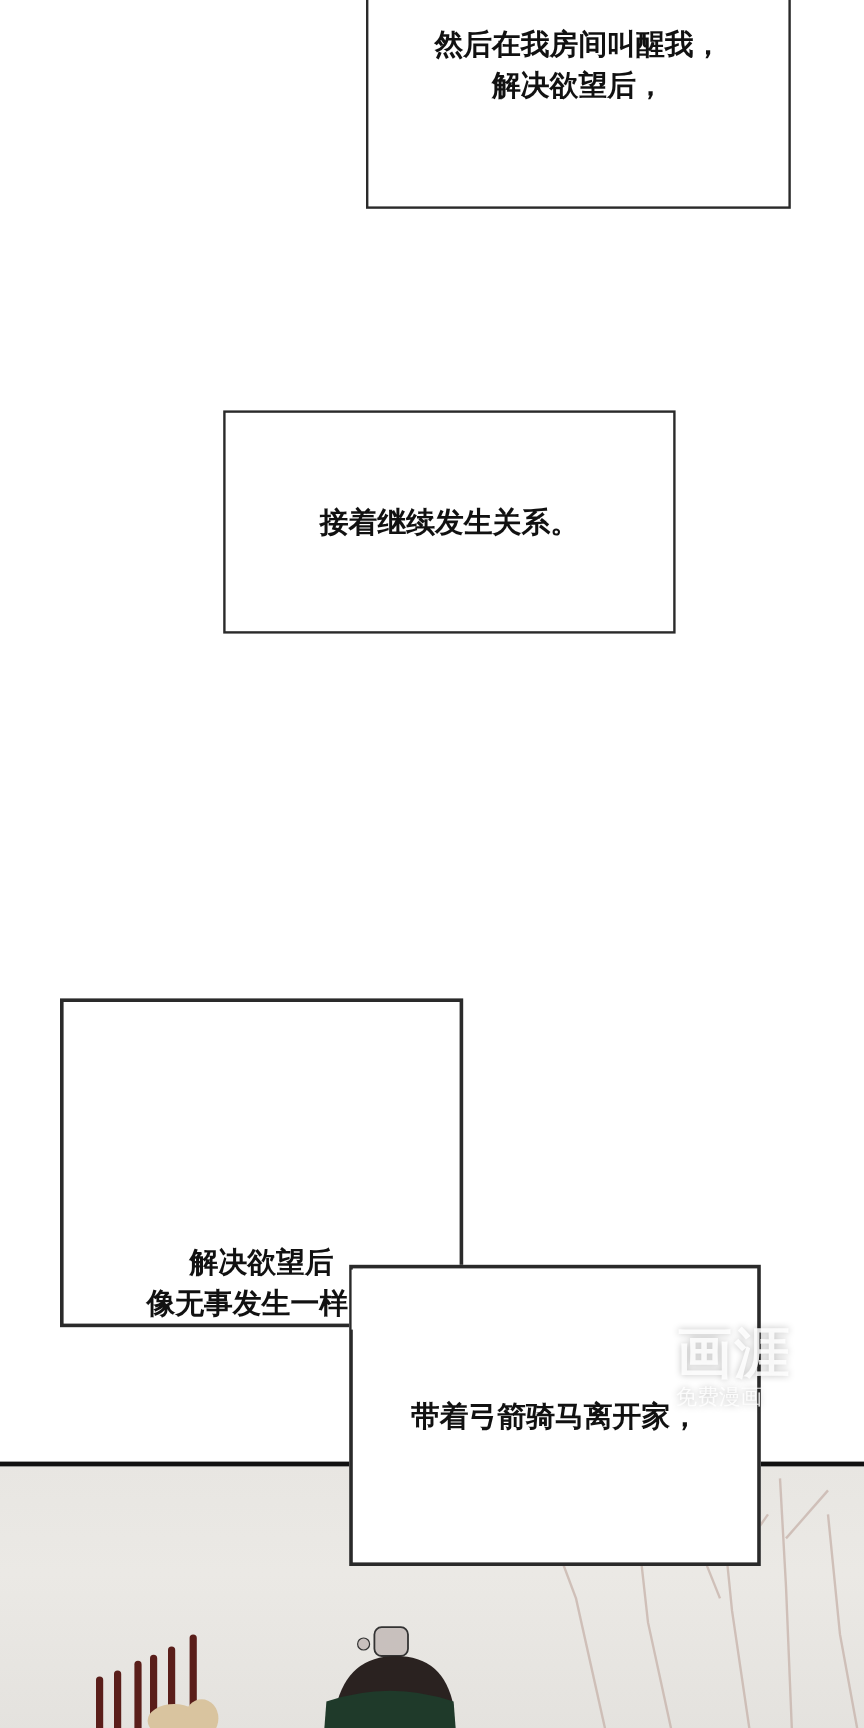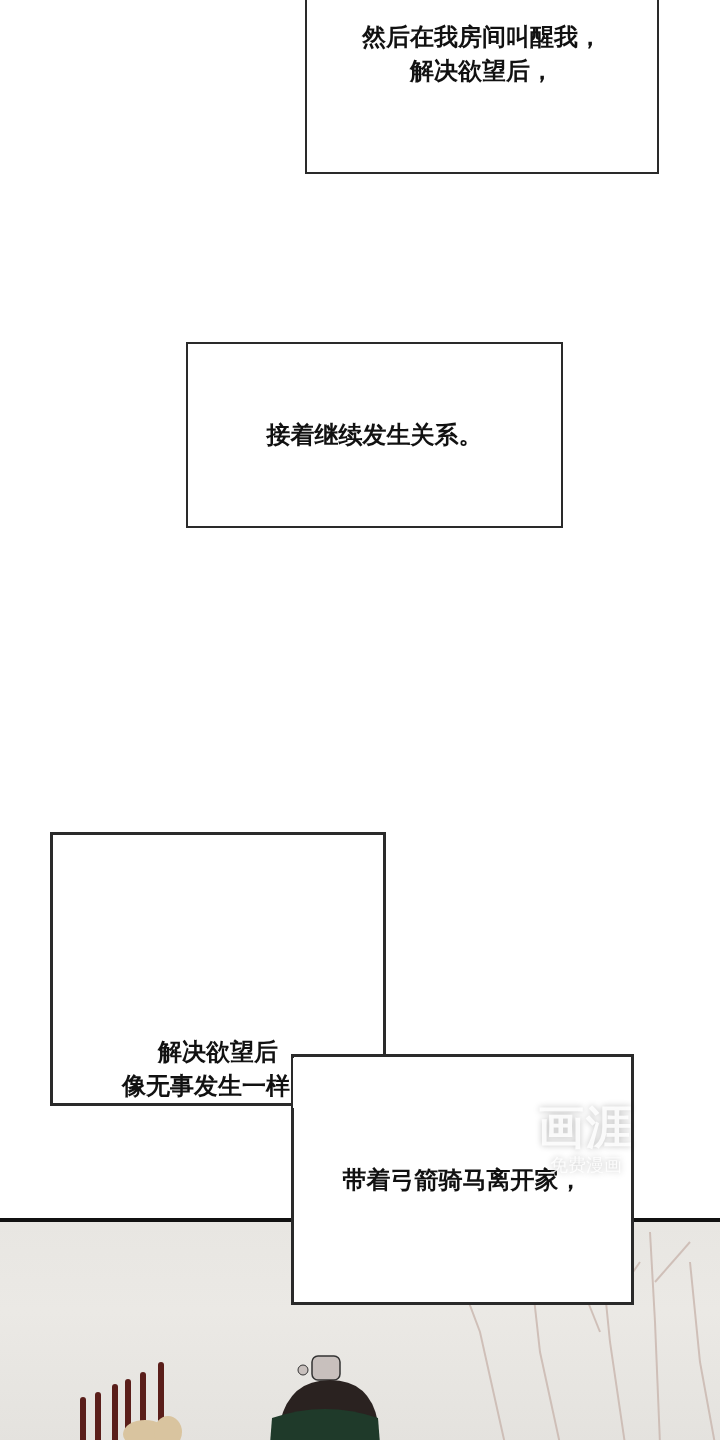--- a/index.html
+++ b/index.html
@@ -24,21 +24,21 @@
   .scene {
     position: absolute; left: 0; top: 1218px; width: 720px; height: 222px;
     background: linear-gradient(180deg, #e8e6e2 0%, #ebe9e5 40%, #e4e2de 100%);
     border-top: 4px solid #111; z-index: 1; overflow: hidden;
   }
   .watermark {
     position: absolute; left: 538px; top: 1102px; z-index: 5;
     color: rgba(255,255,255,0.85); text-shadow: 0 0 6px rgba(0,0,0,0.25);
     text-align: center;
   }
-  .wm-big { font-size: 46px; font-weight: bold; letter-spacing: 2px; line-height: 50px; }
+  .wm-big { font-size: 46px; font-weight: bold; letter-spacing: 2px; line-height: 50px; margin-left: 26px; }
   .wm-small { font-size: 18px; line-height: 26px; }
 </style>
 </head>
 <body>
 
 <div class="caption-box" id="box1">
   <span class="caption-text">然后在我房间叫醒我，
 解决欲望后，</span>
 </div>
 

